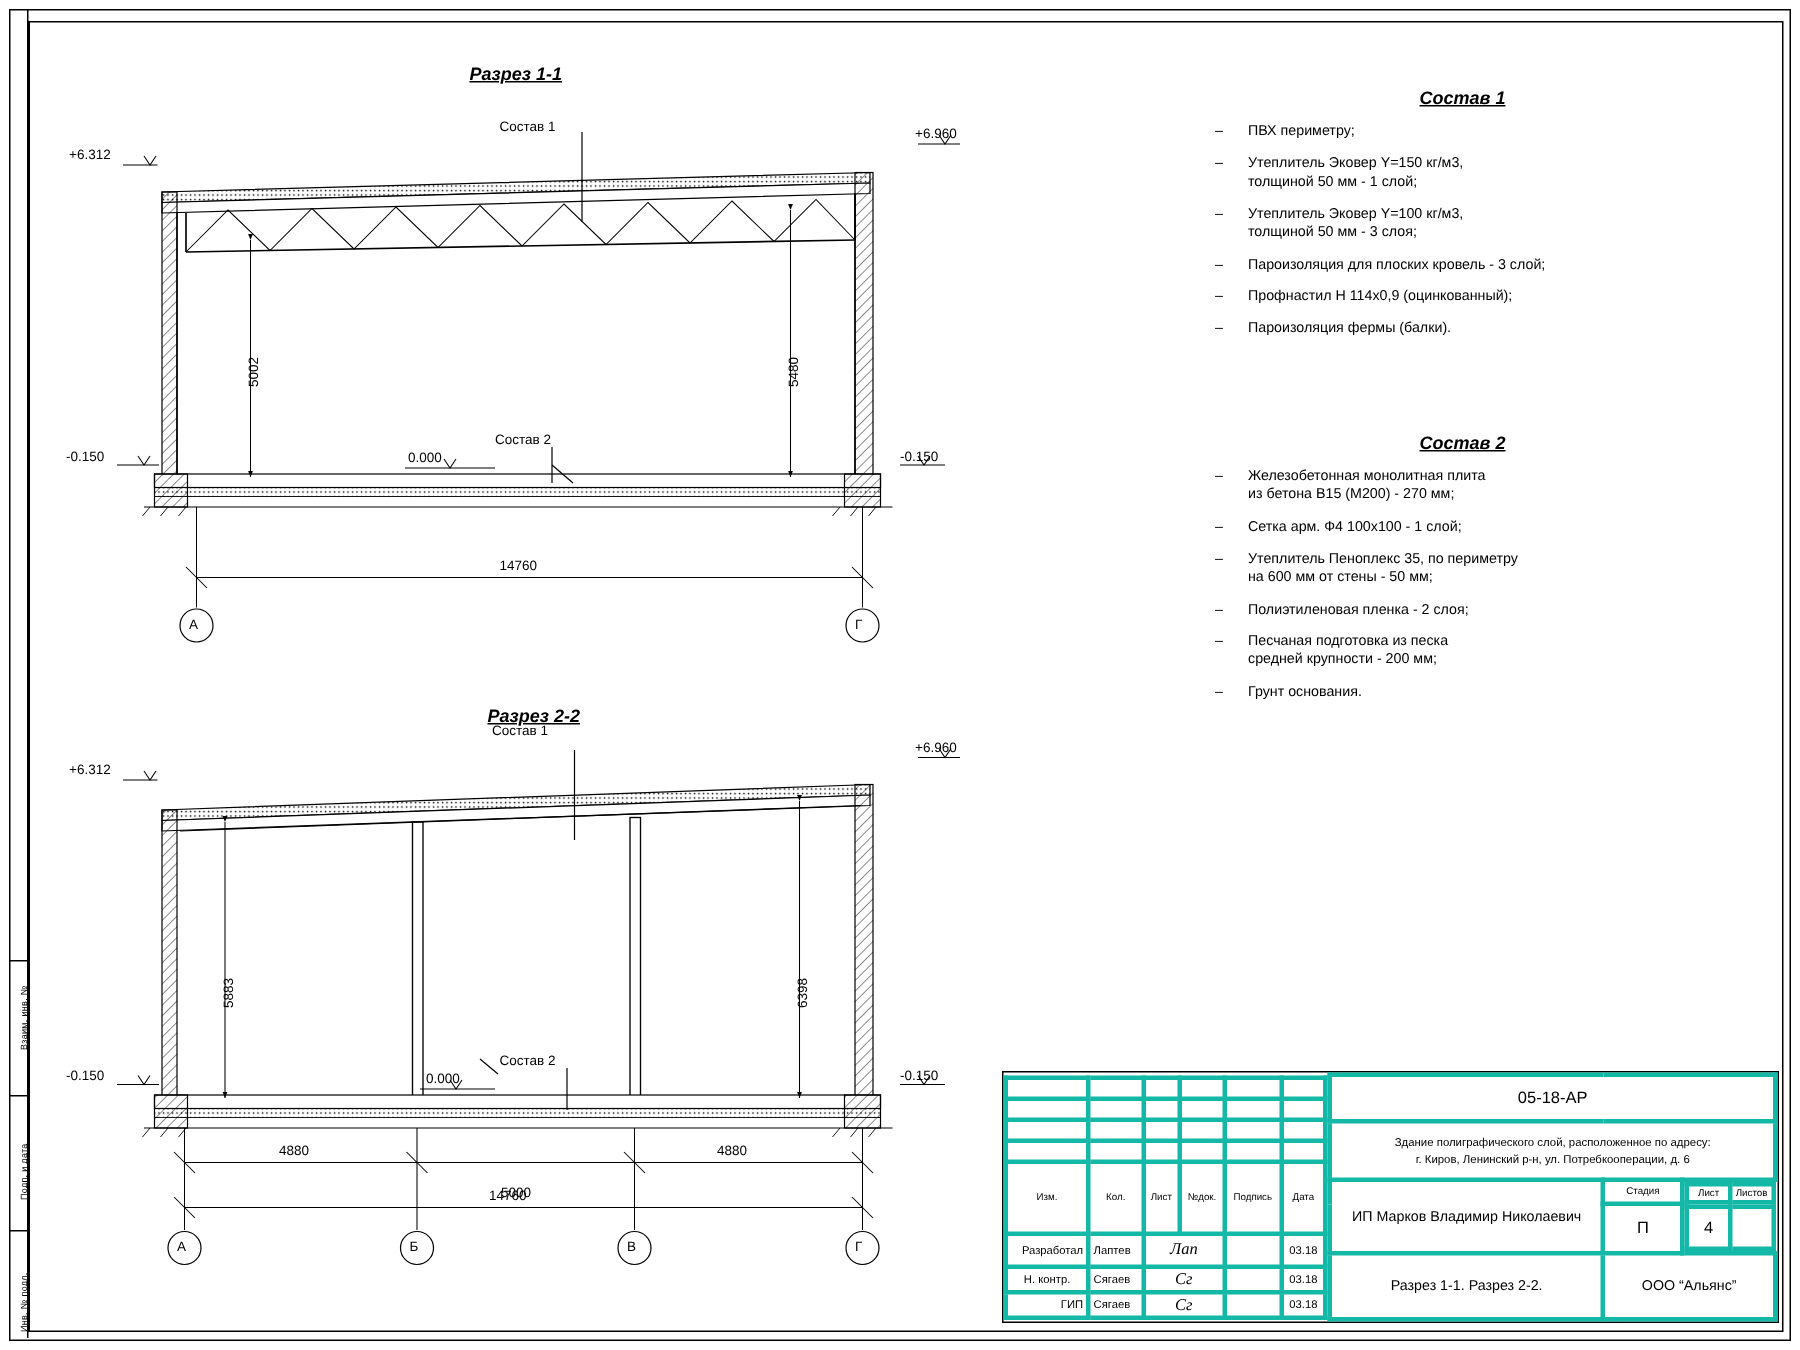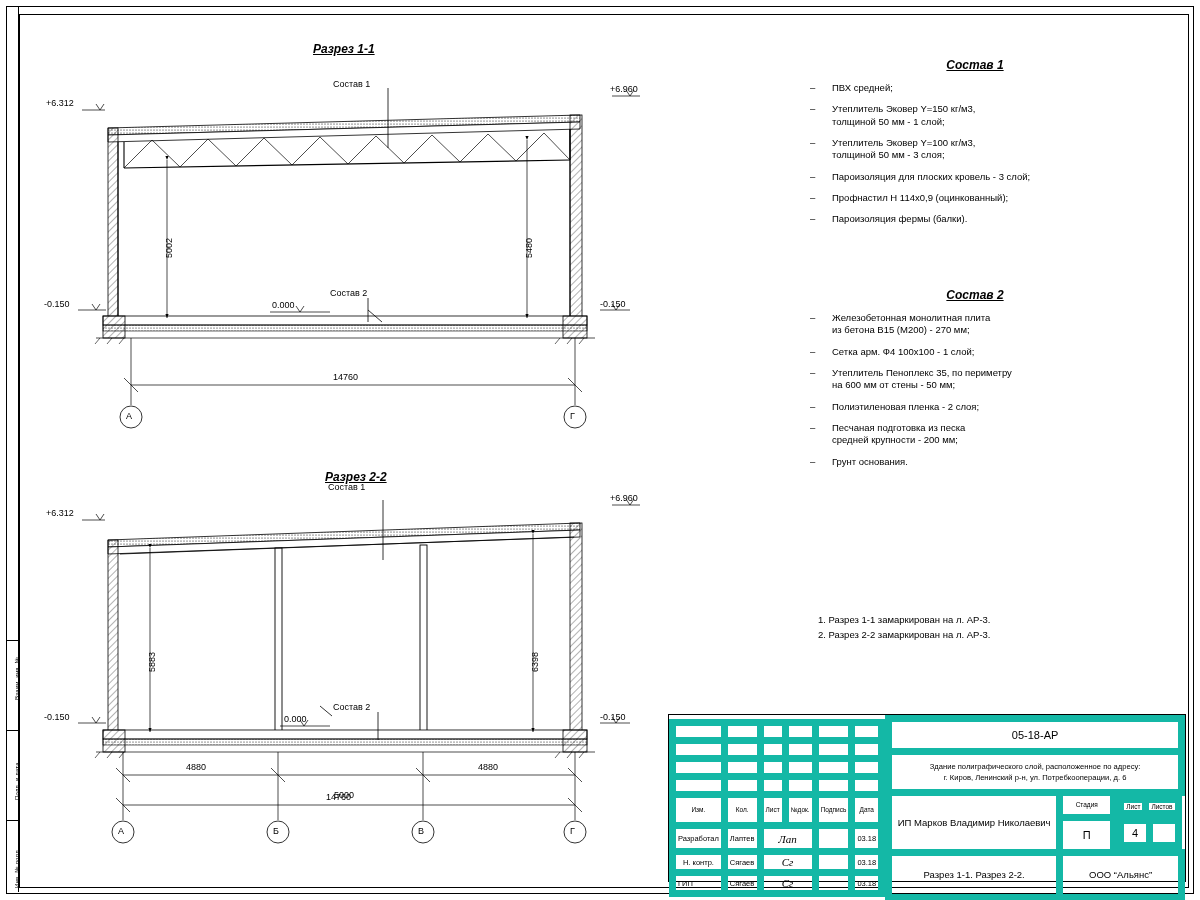--- a/index.html
+++ b/index.html
@@ -24,21 +24,21 @@
   .spec{position:absolute;width:330px;}
   .spec h4{margin:0 0 10px 0;font-size:12px;font-style:italic;text-decoration:underline;text-align:center;font-weight:600;}
   .spec .row{display:flex;margin-bottom:9px;font-size:9.5px;line-height:1.3;}
   .spec .row .dash{width:22px;flex:0 0 22px;}
   .spec .row .txt{flex:1;white-space:pre-line;}
   .notes{position:absolute;font-size:9.5px;line-height:1.55;}
 
   
   .stamp{position:absolute;border:1px solid #000;box-sizing:border-box;}
   .stamp table{border-collapse:collapse;width:100%;height:100%;font-size:7.5px;}
-  .stamp td{border:7px solid #14b8a6;text-align:center;vertical-align:middle;padding:0 2px;}
+  .stamp td{border:3px solid #14b8a6;text-align:center;vertical-align:middle;padding:0 2px;}
   .sig{font-family:"Liberation Serif",serif;font-style:italic;font-size:11px;}
   .stamp .big{font-size:11px;}
   .stamp .med{font-size:9.5px;}
   .stamp .lft{font-size:7.5px;}
   .hdrrow td{font-size:6.5px;}
 </style>
 </head>
 <body>
 
 <div id="sheet">
@@ -248,21 +248,21 @@
   <div class="lbl" style="left:326px;top:792px">14760</div>
   <div class="lbl" style="left:118px;top:826px">А</div>
   <div class="lbl" style="left:273px;top:826px">Б</div>
   <div class="lbl" style="left:418px;top:826px">В</div>
   <div class="lbl" style="left:570px;top:826px">Г</div>
 
   <div class="spec" style="left:810px;top:58px">
     <h4>Состав 1</h4>
     <div class="row">
         <span class="dash">–</span>
-        <span class="txt">ПВХ средней;</span>
+        <span class="txt">ПВХ периметру;</span>
       </div>
     <div class="row">
         <span class="dash">–</span>
         <span class="txt">Утеплитель Эковер Y=150 кг/м3,
 толщиной 50 мм - 1 слой;</span>
       </div>
     <div class="row">
         <span class="dash">–</span>
         <span class="txt">Утеплитель Эковер Y=100 кг/м3,
 толщиной 50 мм - 3 слоя;</span>
@@ -305,24 +305,20 @@
         <span class="dash">–</span>
         <span class="txt">Песчаная подготовка из песка
 средней крупности              - 200 мм;</span>
       </div>
     <div class="row">
         <span class="dash">–</span>
         <span class="txt">Грунт основания.</span>
       </div>
   </div>
 
-  <div class="notes" style="left:818px;top:613px">
-    <div>1. Разрез 1-1 замаркирован на л. АР-3.</div>
-    <div>2. Разрез 2-2 замаркирован на л. АР-3.</div>
-  </div>
 
   <div class="stamp" style="left:668px;top:714px;width:518px;height:168px">
     <table>
       <tbody>
           <tr>
         <td rowspan="6" colspan="6" style="padding:0;border:none">
           <table style="width:100%;height:100%">
             <tbody>
                   <tr>
                     <td style="height:11px"></td>
@@ -358,35 +354,35 @@
                   </tr>
             <tr class="hdrrow">
               <td>Изм.</td>
               <td>Кол.</td>
               <td>Лист</td>
               <td>№док.</td>
               <td>Подпись</td>
               <td>Дата</td>
             </tr>
             <tr>
-                    <td class="lft" style="text-align:left;height:19px">Разработал</td>
+                    <td class="lft" style="text-align:right;height:19px">Разработал</td>
                 <td class="lft" style="text-align:left">Лаптев</td>
                 <td colspan="2" class="sig">Лап</td>
                 <td></td>
                 <td class="lft">03.18</td>
                   </tr>
             <tr>
                     <td class="lft" style="text-align:center;height:14px">Н. контр.</td>
                 <td class="lft" style="text-align:left">Сягаев</td>
                 <td colspan="2" class="sig">Сг</td>
                 <td></td>
                 <td class="lft">03.18</td>
                   </tr>
             <tr>
-                    <td class="lft" style="text-align:left;height:14px">ГИП</td>
+                    <td class="lft" style="text-align:right;height:14px">ГИП</td>
                 <td class="lft" style="text-align:left">Сягаев</td>
                 <td colspan="2" class="sig">Сг</td>
                 <td></td>
                 <td class="lft">03.18</td>
                   </tr>
           </tbody>
               </table>
         </td>
         <td colspan="3" class="big" style="height:26px">05-18-АР</td>
       </tr>

